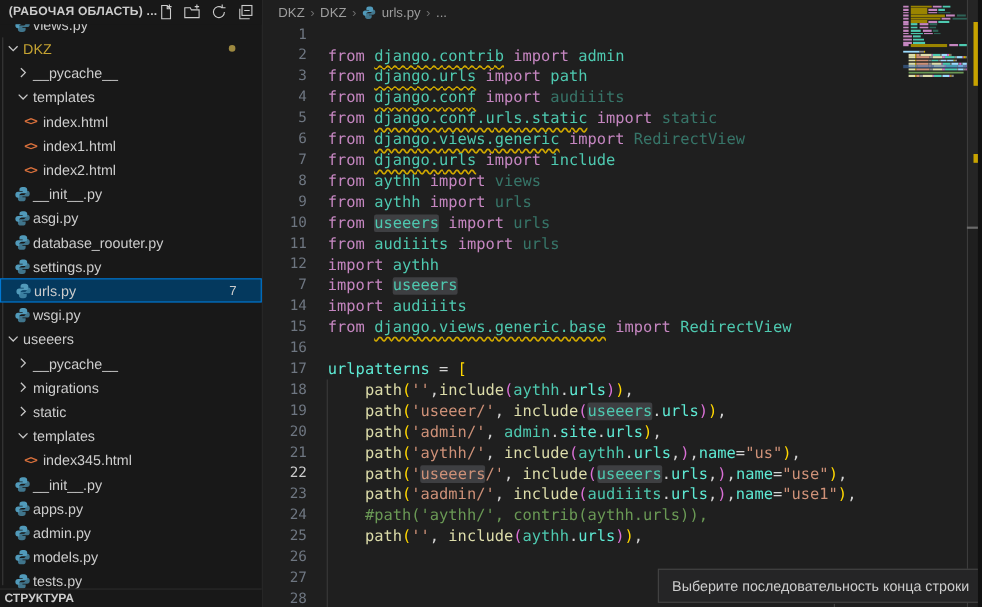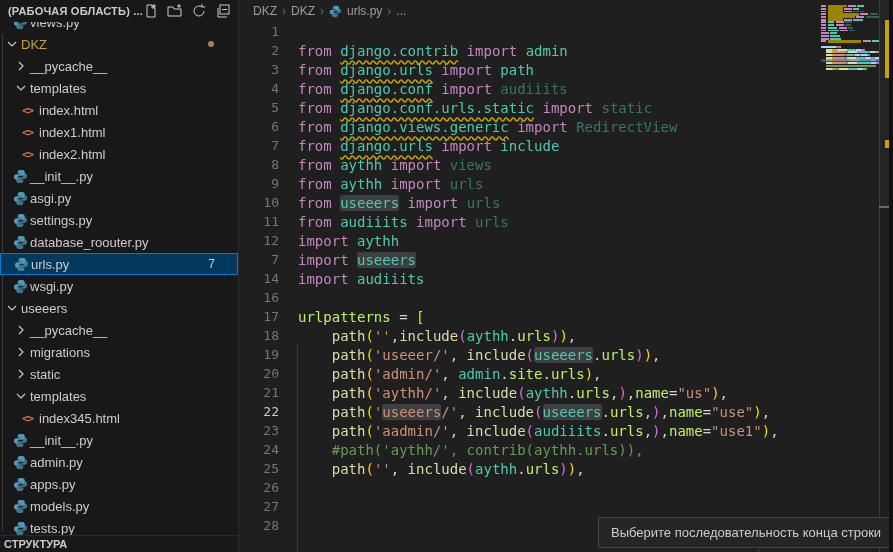--- a/index.html
+++ b/index.html
@@ -30,21 +30,21 @@
   .editor{position:absolute;left:239px;top:0;width:654px;height:552px;background:#1f1f1f;}
   .breadcrumb{position:absolute;left:0;top:0;right:0;height:22px;display:flex;align-items:center;
               padding-left:14px;font-size:12px;color:#9d9d9d;gap:5px;z-index:2;}
   .breadcrumb .sep{color:#6e6e6e;font-size:12px;}
   .code{position:absolute;left:0;top:22px;right:0;font-family:"DejaVu Sans Mono",monospace;font-size:14px;}
   .cl{height:19px;display:flex;align-items:center;white-space:pre;}
   .num{width:40px;text-align:right;color:#6e7681;font-size:13px;flex:none;}
   .ct{margin-left:19px;}
   .num.active{color:#cccccc;}
   .seg.kw{color:#C586C0}.seg.cls{color:#4EC9B0}.seg.dim{color:#4EC9B0;opacity:.5}
-  .seg.fn{color:#DCDCAA}.seg.str{color:#CE9178}.seg.var{color:#bef264}.seg.pun{color:#D4D4D4}
+  .seg.fn{color:#DCDCAA}.seg.str{color:#CE9178}.seg.var{color:#5eead4}.seg.pun{color:#D4D4D4}
   .seg.b1{color:#FFD700}.seg.b2{color:#DA70D6}.seg.cmt{color:#6A9955}
   .seg.warn{text-decoration:underline;text-decoration-style:wavy;text-decoration-color:#cfa700;text-underline-offset:4px;}
   .seg.hl{background:rgba(99,103,109,.45);border-radius:2px;}
   .indent-guide{position:absolute;left:58px;top:345px;bottom:0;width:1px;background:#3a3a3a;}
   
   .minimap{position:absolute;left:582px;top:0;width:58px;height:552px;overflow:hidden;padding-top:2px;box-sizing:border-box;}
   .mrow{height:2.72px;white-space:nowrap;overflow:hidden;}
   .mrow i{display:inline-block;height:1.9px;margin-top:.4px;vertical-align:top;}
   .mrow i.mwarn{height:2.72px;margin-top:0;}
   .m-curline{position:absolute;left:0;width:58px;height:2.9px;background:rgba(66,115,180,.55);}
@@ -146,33 +146,33 @@
           <span class="lbl">asgi.py</span>
           <span class="fill"></span>
         </div>
         <div class="row" style="padding-left: 13px;">
           <span class="slot">
             <svg width="15" height="15" viewBox="0 0 16 16">
               <path fill="#519aba" d="M7.8 1C6 1 5 1.9 5 3.3V5h3.1v.7H3.6C2.1 5.7 1 6.7 1 8.5S2 11.4 3.5 11.4h1.3V9.7c0-1.4 1.2-2.5 2.6-2.5h3c1.2 0 2.1-.9 2.1-2.1V3.3C12.5 2 11.2 1 9.7 1z"></path>
               <path fill="#519aba" opacity=".72" d="M8.2 15c1.8 0 2.8-.9 2.8-2.3V11H7.9v-.7h4.5c1.5 0 2.6-1 2.6-2.8s-1-2.9-2.5-2.9h-1.3v1.7c0 1.4-1.2 2.5-2.6 2.5h-3c-1.2 0-2.1.9-2.1 2.1v1.8C3.5 14 4.8 15 6.3 15z"></path>
             </svg>
           </span>
+          <span class="lbl">database_roouter.py</span>
+          <span class="fill"></span>
+        </div>
+        <div class="row" style="padding-left: 13px;">
+          <span class="slot">
+            <svg width="15" height="15" viewBox="0 0 16 16">
+              <path fill="#519aba" d="M7.8 1C6 1 5 1.9 5 3.3V5h3.1v.7H3.6C2.1 5.7 1 6.7 1 8.5S2 11.4 3.5 11.4h1.3V9.7c0-1.4 1.2-2.5 2.6-2.5h3c1.2 0 2.1-.9 2.1-2.1V3.3C12.5 2 11.2 1 9.7 1z"></path>
+              <path fill="#519aba" opacity=".72" d="M8.2 15c1.8 0 2.8-.9 2.8-2.3V11H7.9v-.7h4.5c1.5 0 2.6-1 2.6-2.8s-1-2.9-2.5-2.9h-1.3v1.7c0 1.4-1.2 2.5-2.6 2.5h-3c-1.2 0-2.1.9-2.1 2.1v1.8C3.5 14 4.8 15 6.3 15z"></path>
+            </svg>
+          </span>
           <span class="lbl">settings.py</span>
           <span class="fill"></span>
         </div>
-        <div class="row" style="padding-left: 13px;">
-          <span class="slot">
-            <svg width="15" height="15" viewBox="0 0 16 16">
-              <path fill="#519aba" d="M7.8 1C6 1 5 1.9 5 3.3V5h3.1v.7H3.6C2.1 5.7 1 6.7 1 8.5S2 11.4 3.5 11.4h1.3V9.7c0-1.4 1.2-2.5 2.6-2.5h3c1.2 0 2.1-.9 2.1-2.1V3.3C12.5 2 11.2 1 9.7 1z"></path>
-              <path fill="#519aba" opacity=".72" d="M8.2 15c1.8 0 2.8-.9 2.8-2.3V11H7.9v-.7h4.5c1.5 0 2.6-1 2.6-2.8s-1-2.9-2.5-2.9h-1.3v1.7c0 1.4-1.2 2.5-2.6 2.5h-3c-1.2 0-2.1.9-2.1 2.1v1.8C3.5 14 4.8 15 6.3 15z"></path>
-            </svg>
-          </span>
-          <span class="lbl">database_roouter.py</span>
-          <span class="fill"></span>
-        </div>
         <div class="row sel" style="padding-left: 13px;">
           <span class="slot">
             <svg width="15" height="15" viewBox="0 0 16 16">
               <path fill="#519aba" d="M7.8 1C6 1 5 1.9 5 3.3V5h3.1v.7H3.6C2.1 5.7 1 6.7 1 8.5S2 11.4 3.5 11.4h1.3V9.7c0-1.4 1.2-2.5 2.6-2.5h3c1.2 0 2.1-.9 2.1-2.1V3.3C12.5 2 11.2 1 9.7 1z"></path>
               <path fill="#519aba" opacity=".72" d="M8.2 15c1.8 0 2.8-.9 2.8-2.3V11H7.9v-.7h4.5c1.5 0 2.6-1 2.6-2.8s-1-2.9-2.5-2.9h-1.3v1.7c0 1.4-1.2 2.5-2.6 2.5h-3c-1.2 0-2.1.9-2.1 2.1v1.8C3.5 14 4.8 15 6.3 15z"></path>
             </svg>
           </span>
           <span class="lbl">urls.py</span>
           <span class="fill"></span>
           <span class="badge">7</span>
@@ -249,31 +249,31 @@
           <span class="lbl">__init__.py</span>
           <span class="fill"></span>
         </div>
         <div class="row" style="padding-left: 13px;">
           <span class="slot">
             <svg width="15" height="15" viewBox="0 0 16 16">
               <path fill="#519aba" d="M7.8 1C6 1 5 1.9 5 3.3V5h3.1v.7H3.6C2.1 5.7 1 6.7 1 8.5S2 11.4 3.5 11.4h1.3V9.7c0-1.4 1.2-2.5 2.6-2.5h3c1.2 0 2.1-.9 2.1-2.1V3.3C12.5 2 11.2 1 9.7 1z"></path>
               <path fill="#519aba" opacity=".72" d="M8.2 15c1.8 0 2.8-.9 2.8-2.3V11H7.9v-.7h4.5c1.5 0 2.6-1 2.6-2.8s-1-2.9-2.5-2.9h-1.3v1.7c0 1.4-1.2 2.5-2.6 2.5h-3c-1.2 0-2.1.9-2.1 2.1v1.8C3.5 14 4.8 15 6.3 15z"></path>
             </svg>
           </span>
+          <span class="lbl">apps.py</span>
+          <span class="fill"></span>
+        </div>
+        <div class="row" style="padding-left: 13px;">
+          <span class="slot">
+            <svg width="15" height="15" viewBox="0 0 16 16">
+              <path fill="#519aba" d="M7.8 1C6 1 5 1.9 5 3.3V5h3.1v.7H3.6C2.1 5.7 1 6.7 1 8.5S2 11.4 3.5 11.4h1.3V9.7c0-1.4 1.2-2.5 2.6-2.5h3c1.2 0 2.1-.9 2.1-2.1V3.3C12.5 2 11.2 1 9.7 1z"></path>
+              <path fill="#519aba" opacity=".72" d="M8.2 15c1.8 0 2.8-.9 2.8-2.3V11H7.9v-.7h4.5c1.5 0 2.6-1 2.6-2.8s-1-2.9-2.5-2.9h-1.3v1.7c0 1.4-1.2 2.5-2.6 2.5h-3c-1.2 0-2.1.9-2.1 2.1v1.8C3.5 14 4.8 15 6.3 15z"></path>
+            </svg>
+          </span>
           <span class="lbl">admin.py</span>
-          <span class="fill"></span>
-        </div>
-        <div class="row" style="padding-left: 13px;">
-          <span class="slot">
-            <svg width="15" height="15" viewBox="0 0 16 16">
-              <path fill="#519aba" d="M7.8 1C6 1 5 1.9 5 3.3V5h3.1v.7H3.6C2.1 5.7 1 6.7 1 8.5S2 11.4 3.5 11.4h1.3V9.7c0-1.4 1.2-2.5 2.6-2.5h3c1.2 0 2.1-.9 2.1-2.1V3.3C12.5 2 11.2 1 9.7 1z"></path>
-              <path fill="#519aba" opacity=".72" d="M8.2 15c1.8 0 2.8-.9 2.8-2.3V11H7.9v-.7h4.5c1.5 0 2.6-1 2.6-2.8s-1-2.9-2.5-2.9h-1.3v1.7c0 1.4-1.2 2.5-2.6 2.5h-3c-1.2 0-2.1.9-2.1 2.1v1.8C3.5 14 4.8 15 6.3 15z"></path>
-            </svg>
-          </span>
-          <span class="lbl">apps.py</span>
           <span class="fill"></span>
         </div>
         <div class="row" style="padding-left: 13px;">
           <span class="slot">
             <svg width="15" height="15" viewBox="0 0 16 16">
               <path fill="#519aba" d="M7.8 1C6 1 5 1.9 5 3.3V5h3.1v.7H3.6C2.1 5.7 1 6.7 1 8.5S2 11.4 3.5 11.4h1.3V9.7c0-1.4 1.2-2.5 2.6-2.5h3c1.2 0 2.1-.9 2.1-2.1V3.3C12.5 2 11.2 1 9.7 1z"></path>
               <path fill="#519aba" opacity=".72" d="M8.2 15c1.8 0 2.8-.9 2.8-2.3V11H7.9v-.7h4.5c1.5 0 2.6-1 2.6-2.8s-1-2.9-2.5-2.9h-1.3v1.7c0 1.4-1.2 2.5-2.6 2.5h-3c-1.2 0-2.1.9-2.1 2.1v1.8C3.5 14 4.8 15 6.3 15z"></path>
             </svg>
           </span>
           <span class="lbl">models.py</span>
@@ -339,20 +339,21 @@
         <div class="cl"><span class="num">5</span><span class="ct"><span class="seg kw">from</span><span class="seg pun"> </span><span class="seg cls warn">django.conf.urls.static</span><span class="seg pun"> </span><span class="seg kw">import</span><span class="seg pun"> </span><span class="seg dim">static</span></span></div>
         <div class="cl"><span class="num">6</span><span class="ct"><span class="seg kw">from</span><span class="seg pun"> </span><span class="seg cls warn">django.views.generic</span><span class="seg pun"> </span><span class="seg kw">import</span><span class="seg pun"> </span><span class="seg dim">RedirectView</span></span></div>
         <div class="cl"><span class="num">7</span><span class="ct"><span class="seg kw">from</span><span class="seg pun"> </span><span class="seg cls warn">django.urls</span><span class="seg pun"> </span><span class="seg kw">import</span><span class="seg pun"> </span><span class="seg cls">include</span></span></div>
         <div class="cl"><span class="num">8</span><span class="ct"><span class="seg kw">from</span><span class="seg pun"> </span><span class="seg cls">aythh</span><span class="seg pun"> </span><span class="seg kw">import</span><span class="seg pun"> </span><span class="seg dim">views</span></span></div>
         <div class="cl"><span class="num">9</span><span class="ct"><span class="seg kw">from</span><span class="seg pun"> </span><span class="seg cls">aythh</span><span class="seg pun"> </span><span class="seg kw">import</span><span class="seg pun"> </span><span class="seg dim">urls</span></span></div>
         <div class="cl"><span class="num">10</span><span class="ct"><span class="seg kw">from</span><span class="seg pun"> </span><span class="seg cls hl">useeers</span><span class="seg pun"> </span><span class="seg kw">import</span><span class="seg pun"> </span><span class="seg dim">urls</span></span></div>
         <div class="cl"><span class="num">11</span><span class="ct"><span class="seg kw">from</span><span class="seg pun"> </span><span class="seg cls">audiiits</span><span class="seg pun"> </span><span class="seg kw">import</span><span class="seg pun"> </span><span class="seg dim">urls</span></span></div>
         <div class="cl"><span class="num">12</span><span class="ct"><span class="seg kw">import</span><span class="seg pun"> </span><span class="seg cls">aythh</span></span></div>
         <div class="cl"><span class="num">7</span><span class="ct"><span class="seg kw">import</span><span class="seg pun"> </span><span class="seg cls hl">useeers</span></span></div>
         <div class="cl"><span class="num">14</span><span class="ct"><span class="seg kw">import</span><span class="seg pun"> </span><span class="seg cls">audiiits</span></span></div>
+        <div class="cl"><span class="num">15</span><span class="ct"><span class="seg kw">from</span><span class="seg pun"> </span><span class="seg cls warn">django.views.generic.base</span><span class="seg pun"> </span><span class="seg kw">import</span><span class="seg pun"> </span><span class="seg cls">RedirectView</span></span></div>
         <div class="cl"><span class="num">16</span><span class="ct"></span></div>
         <div class="cl"><span class="num">17</span><span class="ct"><span class="seg var">urlpatterns</span><span class="seg pun"> = </span><span class="seg b1">[</span></span></div>
         <div class="cl"><span class="num">18</span><span class="ct"><span class="seg pun">    </span><span class="seg fn">path</span><span class="seg b1">(</span><span class="seg str">''</span><span class="seg pun">,</span><span class="seg fn">include</span><span class="seg b2">(</span><span class="seg cls">aythh</span><span class="seg pun">.</span><span class="seg var">urls</span><span class="seg b2">)</span><span class="seg b1">)</span><span class="seg pun">,</span></span></div>
         <div class="cl"><span class="num">19</span><span class="ct"><span class="seg pun">    </span><span class="seg fn">path</span><span class="seg b1">(</span><span class="seg str">'useeer/'</span><span class="seg pun">, </span><span class="seg fn">include</span><span class="seg b2">(</span><span class="seg cls hl">useeers</span><span class="seg pun">.</span><span class="seg var">urls</span><span class="seg b2">)</span><span class="seg b1">)</span><span class="seg pun">,</span></span></div>
         <div class="cl"><span class="num">20</span><span class="ct"><span class="seg pun">    </span><span class="seg fn">path</span><span class="seg b1">(</span><span class="seg str">'admin/'</span><span class="seg pun">, </span><span class="seg cls">admin</span><span class="seg pun">.</span><span class="seg var">site</span><span class="seg pun">.</span><span class="seg var">urls</span><span class="seg b1">)</span><span class="seg pun">,</span></span></div>
         <div class="cl"><span class="num">21</span><span class="ct"><span class="seg pun">    </span><span class="seg fn">path</span><span class="seg b1">(</span><span class="seg str">'aythh/'</span><span class="seg pun">, </span><span class="seg fn">include</span><span class="seg b2">(</span><span class="seg cls">aythh</span><span class="seg pun">.</span><span class="seg var">urls</span><span class="seg pun">,</span><span class="seg b2">)</span><span class="seg pun">,</span><span class="seg var">name</span><span class="seg pun">=</span><span class="seg str">"us"</span><span class="seg b1">)</span><span class="seg pun">,</span></span></div>
         <div class="cl"><span class="num active">22</span><span class="ct"><span class="seg pun">    </span><span class="seg fn">path</span><span class="seg b1">(</span><span class="seg str">'</span><span class="seg str hl">useeers</span><span class="seg str">/'</span><span class="seg pun">, </span><span class="seg fn">include</span><span class="seg b2">(</span><span class="seg cls hl">useeers</span><span class="seg pun">.</span><span class="seg var">urls</span><span class="seg pun">,</span><span class="seg b2">)</span><span class="seg pun">,</span><span class="seg var">name</span><span class="seg pun">=</span><span class="seg str">"use"</span><span class="seg b1">)</span><span class="seg pun">,</span></span></div>
         <div class="cl"><span class="num">23</span><span class="ct"><span class="seg pun">    </span><span class="seg fn">path</span><span class="seg b1">(</span><span class="seg str">'aadmin/'</span><span class="seg pun">, </span><span class="seg fn">include</span><span class="seg b2">(</span><span class="seg cls">audiiits</span><span class="seg pun">.</span><span class="seg var">urls</span><span class="seg pun">,</span><span class="seg b2">)</span><span class="seg pun">,</span><span class="seg var">name</span><span class="seg pun">=</span><span class="seg str">"use1"</span><span class="seg b1">)</span><span class="seg pun">,</span></span></div>
         <div class="cl"><span class="num">24</span><span class="ct"><span class="seg pun">    </span><span class="seg cmt">#path('aythh/', contrib(aythh.urls)),</span></span></div>
         <div class="cl"><span class="num">25</span><span class="ct"><span class="seg pun">    </span><span class="seg fn">path</span><span class="seg b1">(</span><span class="seg str">''</span><span class="seg pun">, </span><span class="seg fn">include</span><span class="seg b2">(</span><span class="seg cls">aythh</span><span class="seg pun">.</span><span class="seg var">urls</span><span class="seg b2">)</span><span class="seg b1">)</span><span class="seg pun">,</span></span></div>

